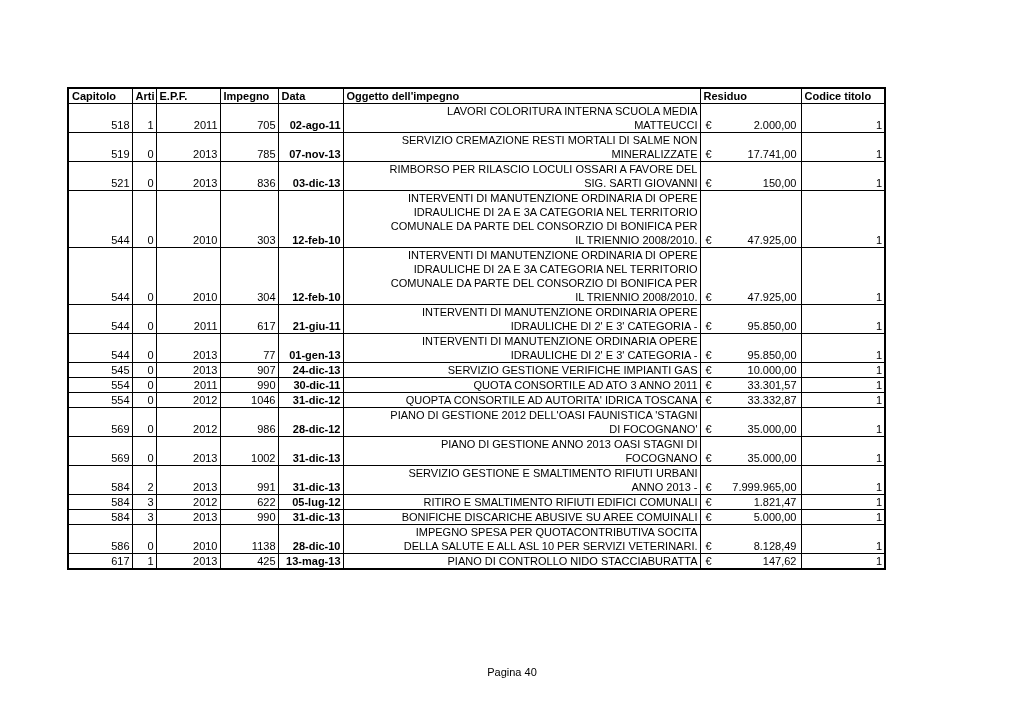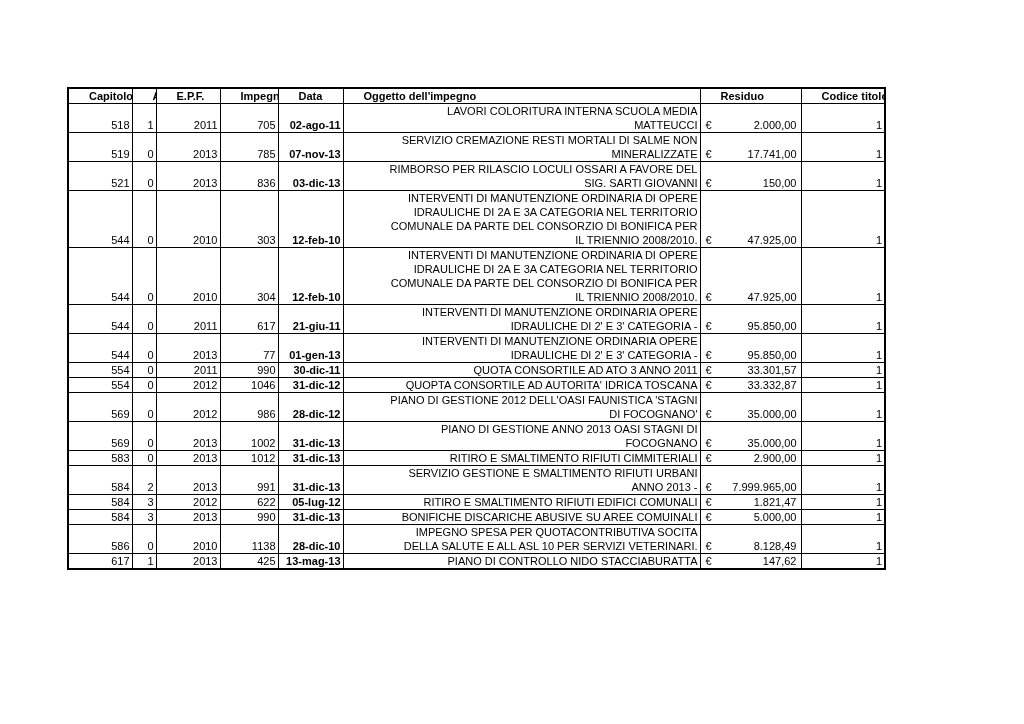--- a/index.html
+++ b/index.html
@@ -40,21 +40,21 @@
     line-height: 14px;
     vertical-align: bottom;
     padding: 0 2px;
     overflow: hidden;
     color: #000000;
   }
   table.impegni th {
     text-align: left;
     font-weight: bold;
     white-space: nowrap;
-    padding-left: 20px;
+    padding-left: 3px;
   }
   td.num   { text-align: right; padding-right: 3px; white-space: nowrap; }
   td.datec { text-align: right; padding-right: 2px; white-space: nowrap; font-weight: bold; }
   td.oggetto {
     text-align: right;
     white-space: pre-line;
     padding-left: 2px;
     padding-right: 1px;
   }
   td.residuo .money {
@@ -214,20 +214,35 @@
 IDRAULICHE DI 2' E 3' CATEGORIA -</td>
           <td class="residuo">
             <div class="money">
               <span>€</span>
               <span>95.850,00</span>
             </div>
           </td>
           <td class="codice">1</td>
         </tr>
         <tr>
+          <td class="num">545</td>
+          <td class="num">0</td>
+          <td class="num">2013</td>
+          <td class="num">907</td>
+          <td class="datec">24-dic-13</td>
+          <td class="oggetto">SERVIZIO GESTIONE VERIFICHE IMPIANTI GAS</td>
+          <td class="residuo">
+            <div class="money">
+              <span>€</span>
+              <span>10.000,00</span>
+            </div>
+          </td>
+          <td class="codice">1</td>
+        </tr>
+        <tr>
           <td class="num">554</td>
           <td class="num">0</td>
           <td class="num">2011</td>
           <td class="num">990</td>
           <td class="datec">30-dic-11</td>
           <td class="oggetto">QUOTA CONSORTILE AD ATO 3 ANNO 2011</td>
           <td class="residuo">
             <div class="money">
               <span>€</span>
               <span>33.301,57</span>
@@ -271,35 +286,20 @@
           <td class="num">0</td>
           <td class="num">2013</td>
           <td class="num">1002</td>
           <td class="datec">31-dic-13</td>
           <td class="oggetto">PIANO DI GESTIONE ANNO 2013 OASI STAGNI DI
 FOCOGNANO</td>
           <td class="residuo">
             <div class="money">
               <span>€</span>
               <span>35.000,00</span>
-            </div>
-          </td>
-          <td class="codice">1</td>
-        </tr>
-        <tr>
-          <td class="num">583</td>
-          <td class="num">0</td>
-          <td class="num">2013</td>
-          <td class="num">1012</td>
-          <td class="datec">31-dic-13</td>
-          <td class="oggetto">RITIRO E SMALTIMENTO RIFIUTI CIMMITERIALI</td>
-          <td class="residuo">
-            <div class="money">
-              <span>€</span>
-              <span>2.900,00</span>
             </div>
           </td>
           <td class="codice">1</td>
         </tr>
         <tr>
           <td class="num">584</td>
           <td class="num">2</td>
           <td class="num">2013</td>
           <td class="num">991</td>
           <td class="datec">31-dic-13</td>
@@ -369,13 +369,14 @@
           <td class="residuo">
             <div class="money">
               <span>€</span>
               <span>147,62</span>
             </div>
           </td>
           <td class="codice">1</td>
         </tr>
       </tbody>
   </table>
+  <div class="footer">Pagina 40</div>
 </div>
 
 </body></html>

